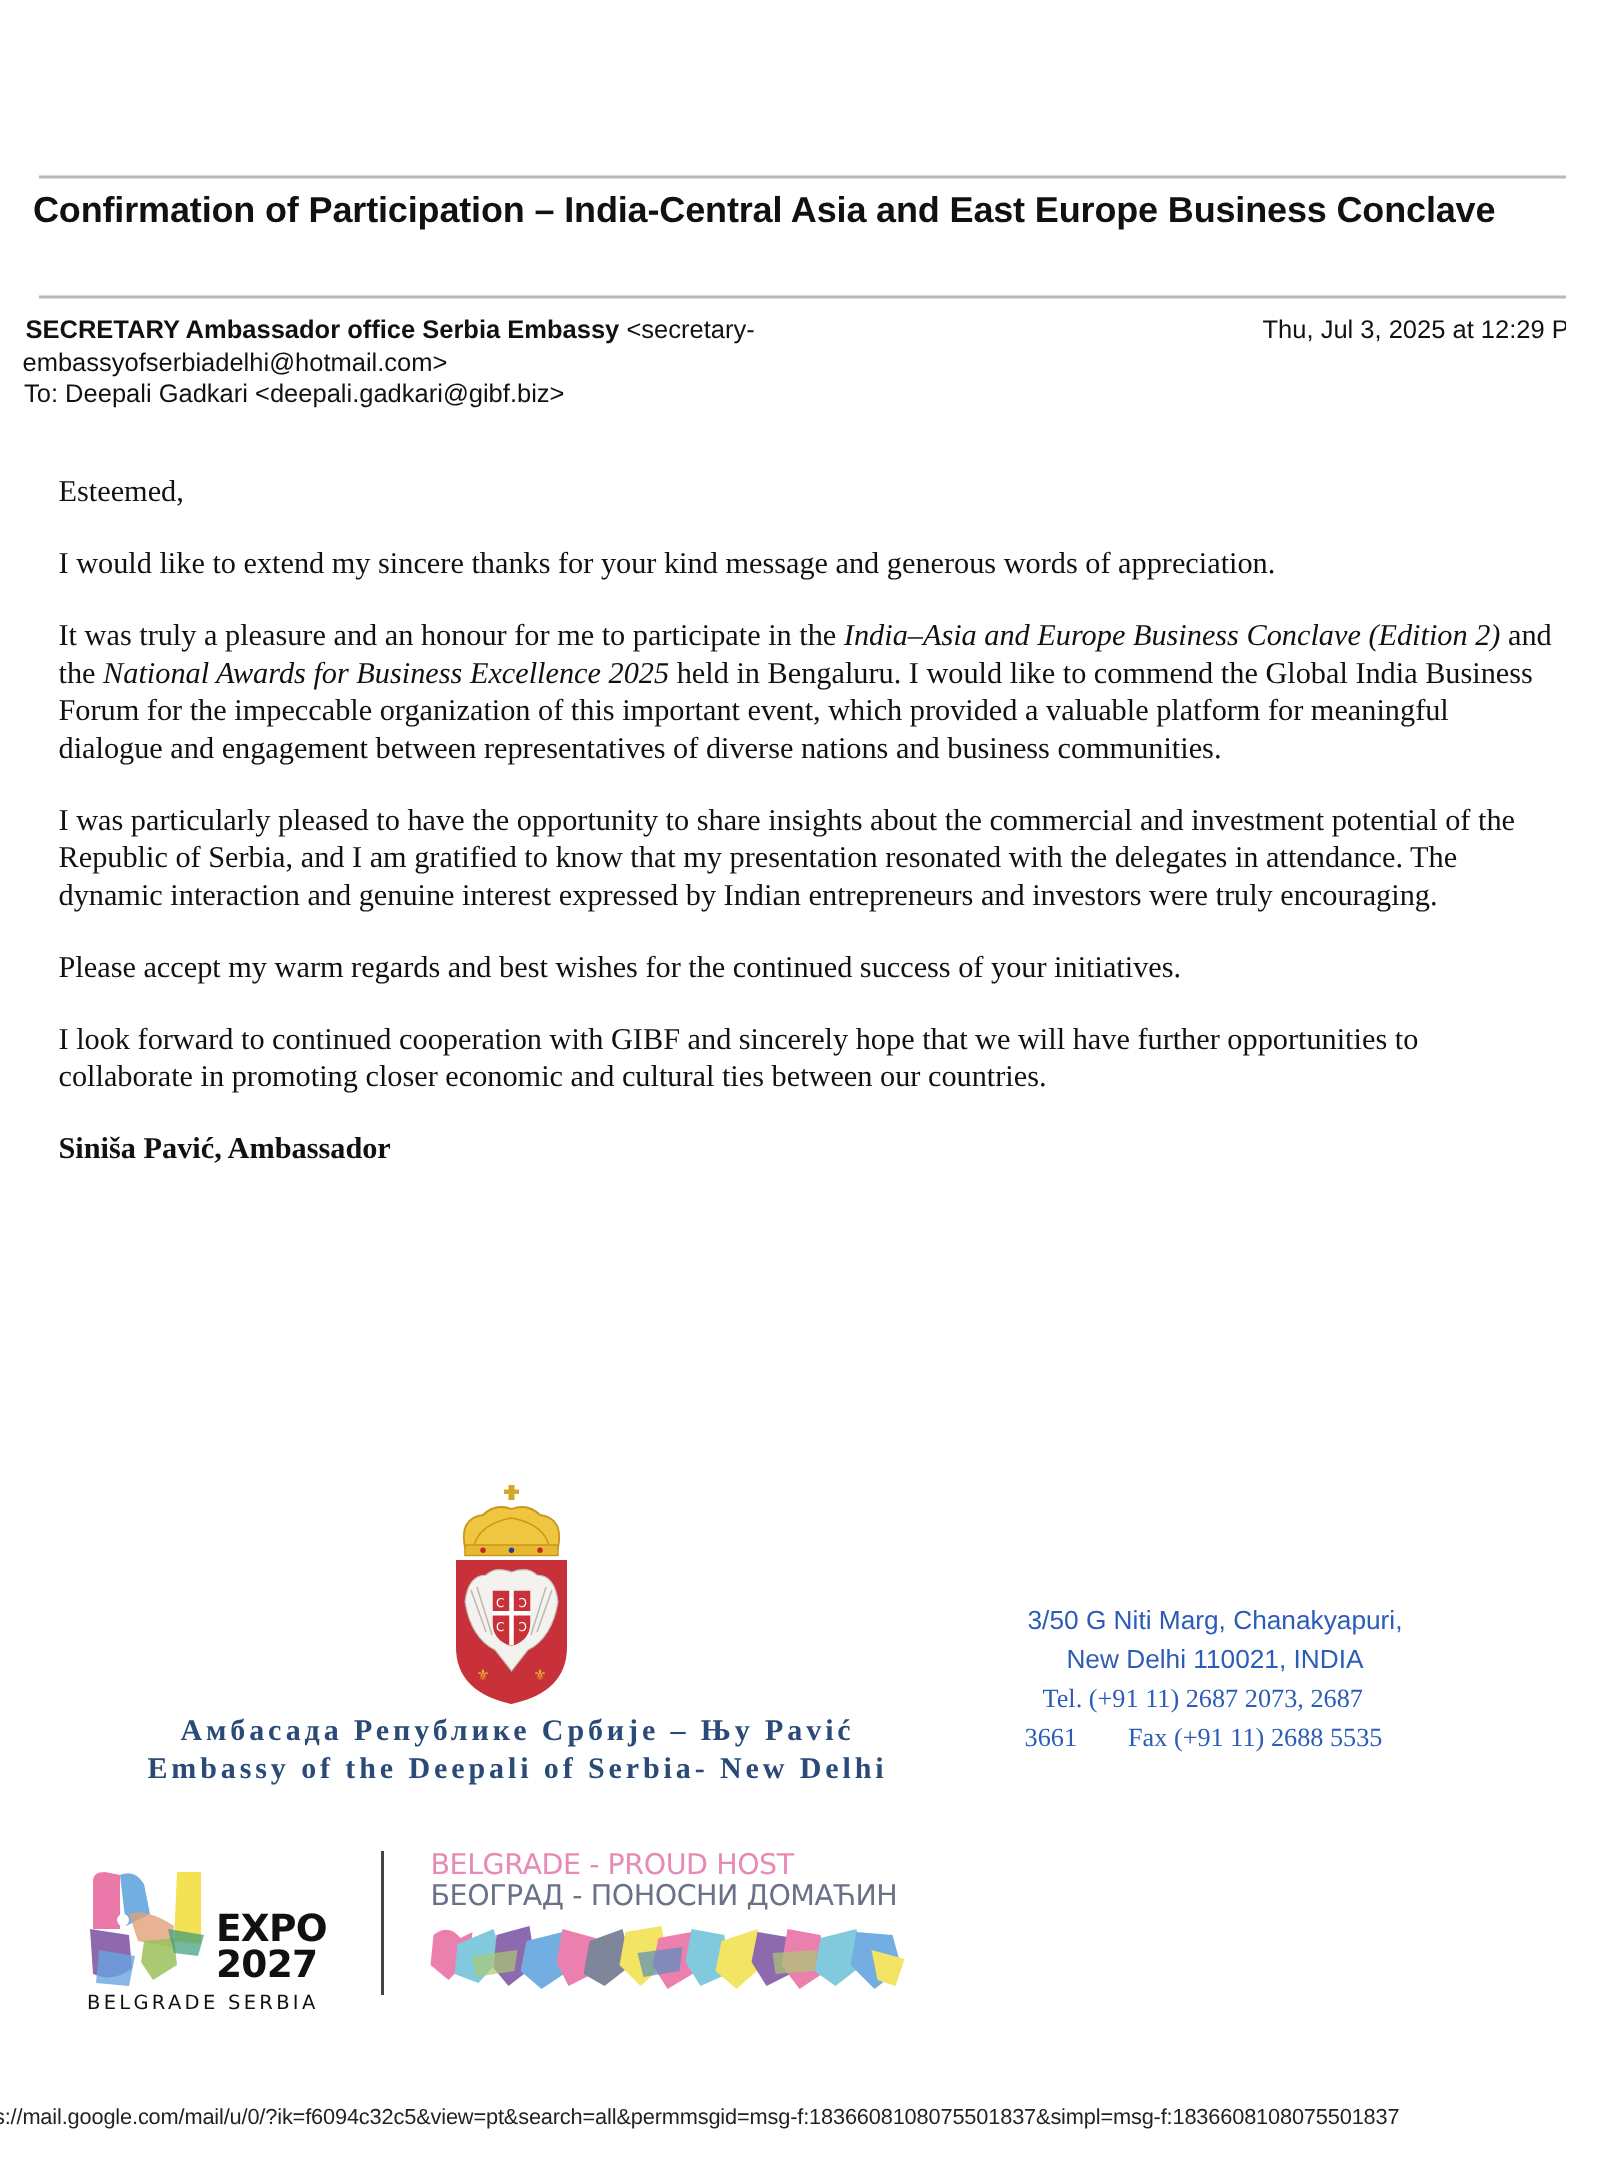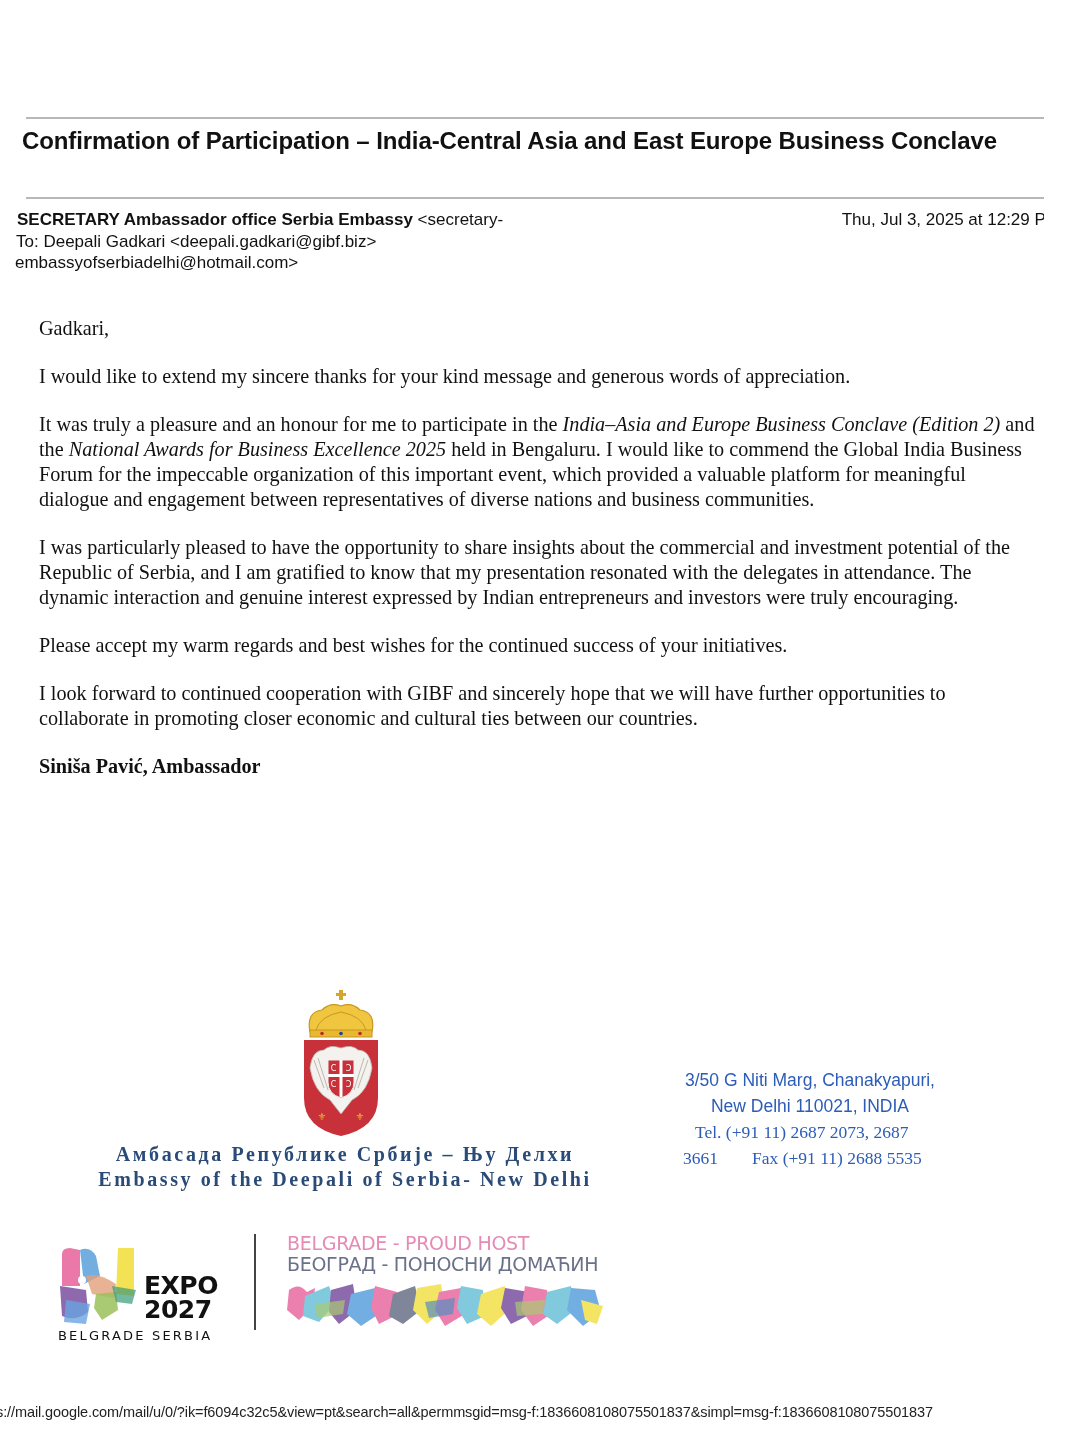--- a/index.html
+++ b/index.html
@@ -31,29 +31,29 @@
 <body>
 
 <div class="hr" style="top:117px;"></div>
 
 <div class="subject">Confirmation of Participation – India-Central Asia and East Europe Business Conclave</div>
 
 <div class="hr" style="top:197px;"></div>
 
 <div class="hdr from">
   <div><b style="margin-left:-3px;">SECRETARY Ambassador office Serbia Embassy</b> <span>&lt;secretary-</span></div>
+  <div style="margin-left:-5px;">embassyofserbiadelhi@hotmail.com&gt;</div>
   <div style="margin-left:-4px;">To: Deepali Gadkari &lt;deepali.gadkari@gibf.biz&gt;</div>
-  <div style="margin-left:-5px;">embassyofserbiadelhi@hotmail.com&gt;</div>
 </div>
 
 <div class="hdr date" style="right:auto; left:820px; width:240px;">Thu, Jul 3, 2025 at 12:29 PM</div>
 <div class="date-clip"></div>
 
 <div class="body">
-  <p>Gadkari,</p>
+  <p>Esteemed,</p>
   <p>I would like to extend my sincere thanks for your kind message and generous words of appreciation.</p>
   <p><span>It was truly a pleasure and an honour for me to participate in the </span><i>India–Asia and Europe Business Conclave (Edition 2)</i><span> and the </span><i>National Awards for Business Excellence 2025</i><span> held in Bengaluru. I would like to commend the Global India Business Forum for the impeccable organization of this important event, which provided a valuable platform for meaningful dialogue and engagement between representatives of diverse nations and business communities.</span></p>
   <p>I was particularly pleased to have the opportunity to share insights about the commercial and investment potential of the Republic of Serbia, and I am gratified to know that my presentation resonated with the delegates in attendance. The dynamic interaction and genuine interest expressed by Indian entrepreneurs and investors were truly encouraging.</p>
   <p>Please accept my warm regards and best wishes for the continued success of your initiatives.</p>
   <p>I look forward to continued cooperation with GIBF and sincerely hope that we will have further opportunities to collaborate in promoting closer economic and cultural ties between our countries.</p>
   <p class="sig">Siniša Pavić, Ambassador</p>
 </div>
 
 <svg class="crest" viewBox="0 0 82 150">
 
@@ -76,21 +76,21 @@
   <rect x="28" y="86" width="26" height="3" fill="#ffffff"></rect>
   <text x="33.5" y="83" font-size="8" fill="#fff" font-family="DejaVu Sans, sans-serif" text-anchor="middle">C</text>
   <text x="48.5" y="83" font-size="8" fill="#fff" font-family="DejaVu Sans, sans-serif" text-anchor="middle">Ɔ</text>
   <text x="33.5" y="99" font-size="8" fill="#fff" font-family="DejaVu Sans, sans-serif" text-anchor="middle">C</text>
   <text x="48.5" y="99" font-size="8" fill="#fff" font-family="DejaVu Sans, sans-serif" text-anchor="middle">Ɔ</text>
 
   <text x="22" y="132" font-size="10" fill="#e8b830" font-family="DejaVu Sans, sans-serif" text-anchor="middle">⚜</text>
   <text x="60" y="132" font-size="10" fill="#e8b830" font-family="DejaVu Sans, sans-serif" text-anchor="middle">⚜</text>
 </svg>
 
-<div class="emb" style="top:1143px;">Амбасада Републике Србије – Њу Делхи</div>
+<div class="emb" style="top:1143px;">Амбасада Републике Србије – Њу Pavić</div>
 <div class="emb" style="top:1168px;">Embassy of the Deepali of Serbia- New Delhi</div>
 
 <div class="addr1" style="top:1067px;">3/50 G Niti Marg, Chanakyapuri,</div>
 <div class="addr1" style="top:1093px;">New Delhi 110021, INDIA</div>
 <div class="addr2" style="top:1119px; left:695px;">Tel. (+91 11) 2687 2073, 2687</div>
 <div class="addr2" style="top:1145px; left:683px;">
   <span>3661</span><span style="display:inline-block;width:34px;"></span><span>Fax (+91 11) 2688 5535</span>
 </div>
 
 <div class="expo">

